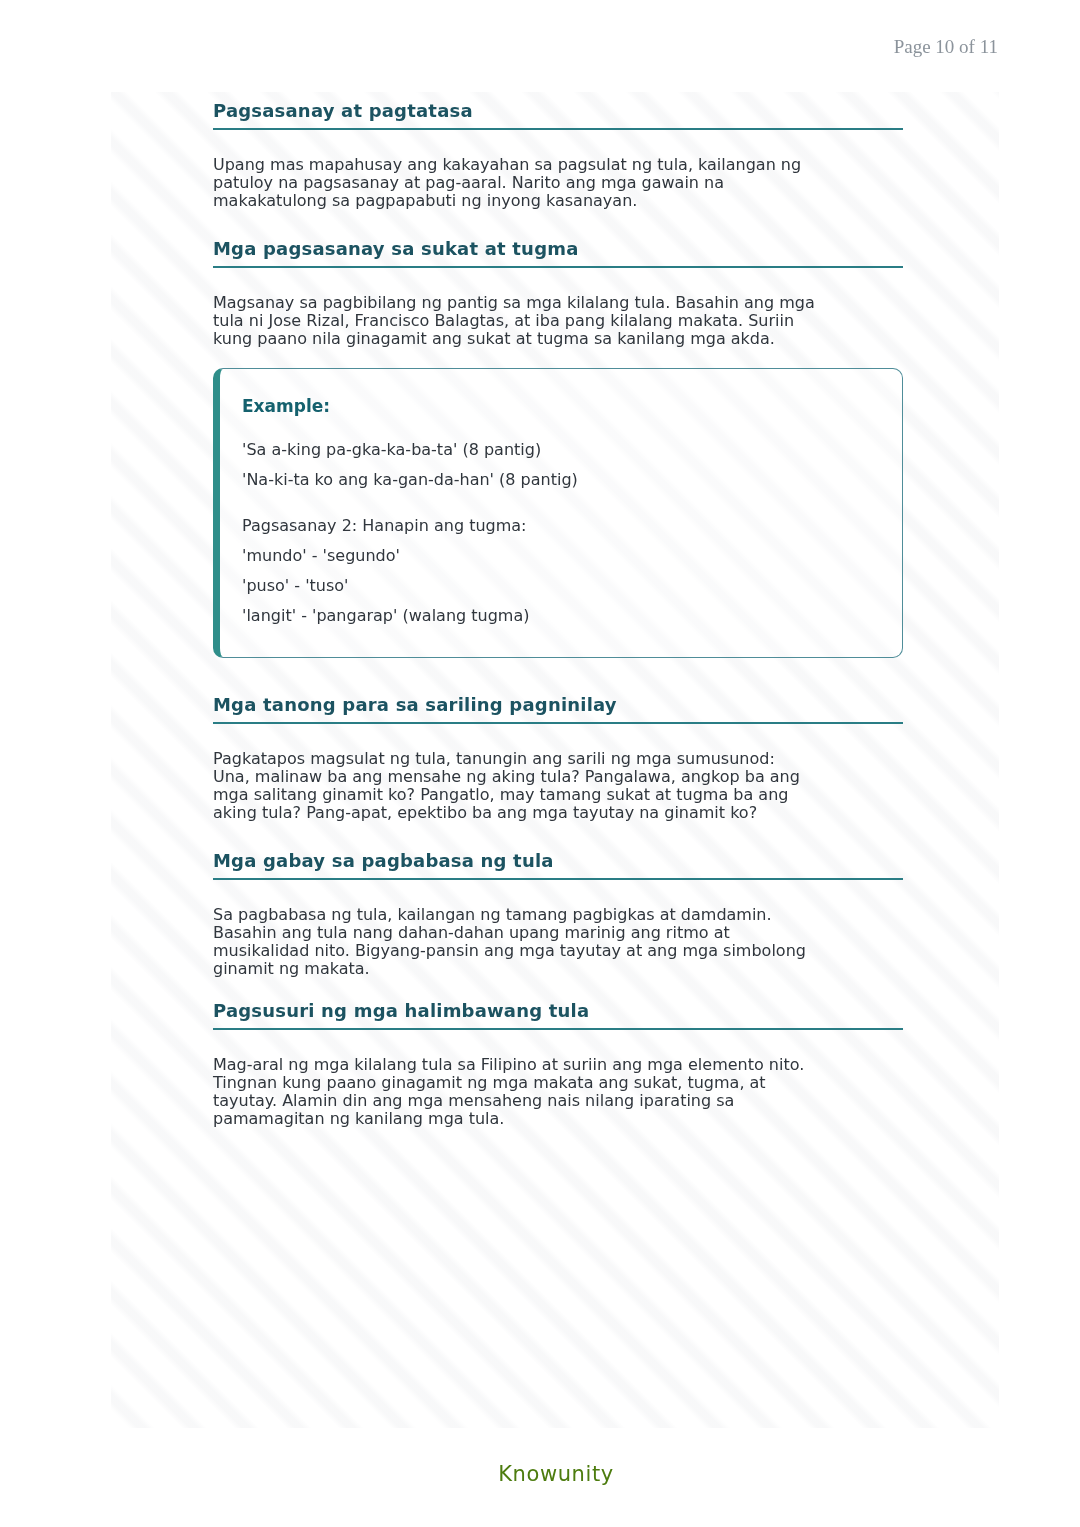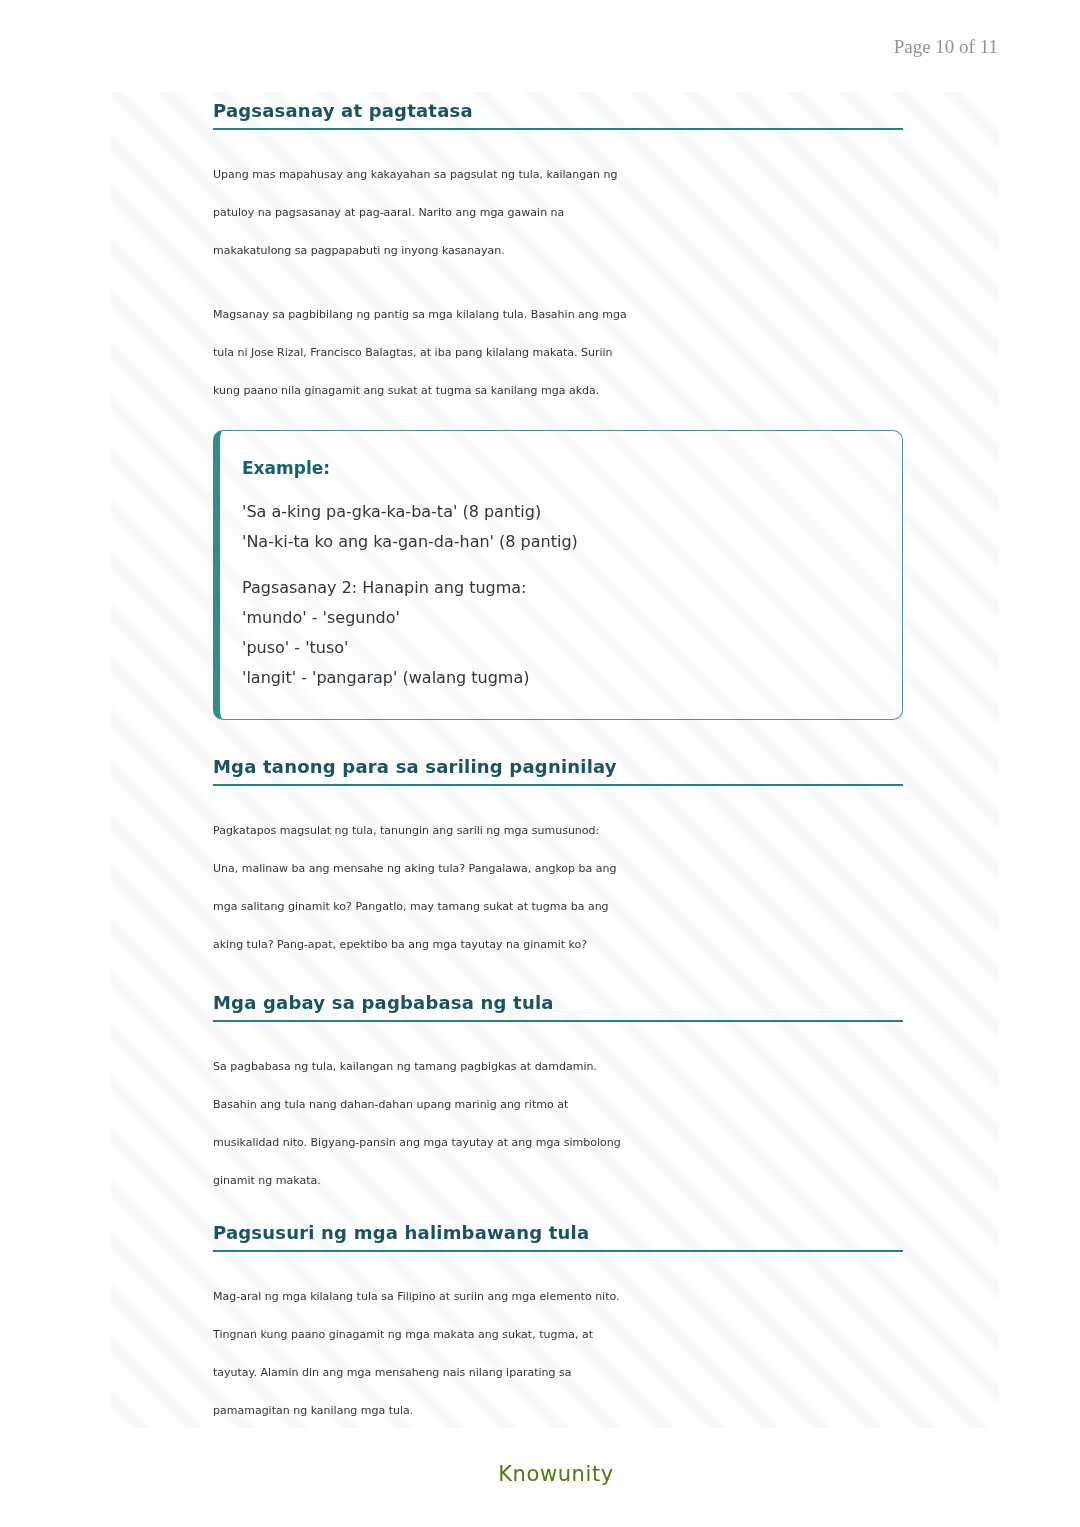--- a/index.html
+++ b/index.html
@@ -33,21 +33,21 @@
     color:#1c5361;letter-spacing:0.2px;
     padding-bottom:4px;
     border-bottom:2px solid #2a7d85;
   }
   .mt-s2{margin-top:26px;}
   .mt-s3{margin-top:34px;}
   .mt-s4{margin-top:26px;}
   .mt-s5{margin-top:20px;}
   .body-par{
     margin:26px 0 0 0;
-    font-size:11px;line-height:38px;
+    font-size:16px;line-height:18px;
     color:#30363d;
     white-space:pre-line;
   }
   .example-box{
     margin-top:20px;
     border:1.5px solid #4f8d99;
     border-left:7px solid #2f8e8a;
     border-radius:10px;
     padding:24px 38px 26px 22px;
     background:rgba(255,255,255,0.35);
@@ -78,20 +78,21 @@
   <main class="content">
 
     <section>
       <h2 class="sec-heading">Pagsasanay at pagtatasa</h2>
       <p class="body-par">Upang mas mapahusay ang kakayahan sa pagsulat ng tula, kailangan ng
 patuloy na pagsasanay at pag-aaral. Narito ang mga gawain na
 makakatulong sa pagpapabuti ng inyong kasanayan.</p>
     </section>
 
     <section>
+      <h2 class="sec-heading mt-s2">Mga pagsasanay sa sukat at tugma</h2>
       <p class="body-par">Magsanay sa pagbibilang ng pantig sa mga kilalang tula. Basahin ang mga
 tula ni Jose Rizal, Francisco Balagtas, at iba pang kilalang makata. Suriin
 kung paano nila ginagamit ang sukat at tugma sa kanilang mga akda.</p>
     </section>
 
     <aside class="example-box">
       <div class="example-title">Example:</div>
       <div class="x-group">
         <div class="x-line">'Sa a-king pa-gka-ka-ba-ta' (8 pantig)</div>
         <div class="x-line">'Na-ki-ta ko ang ka-gan-da-han' (8 pantig)</div>

